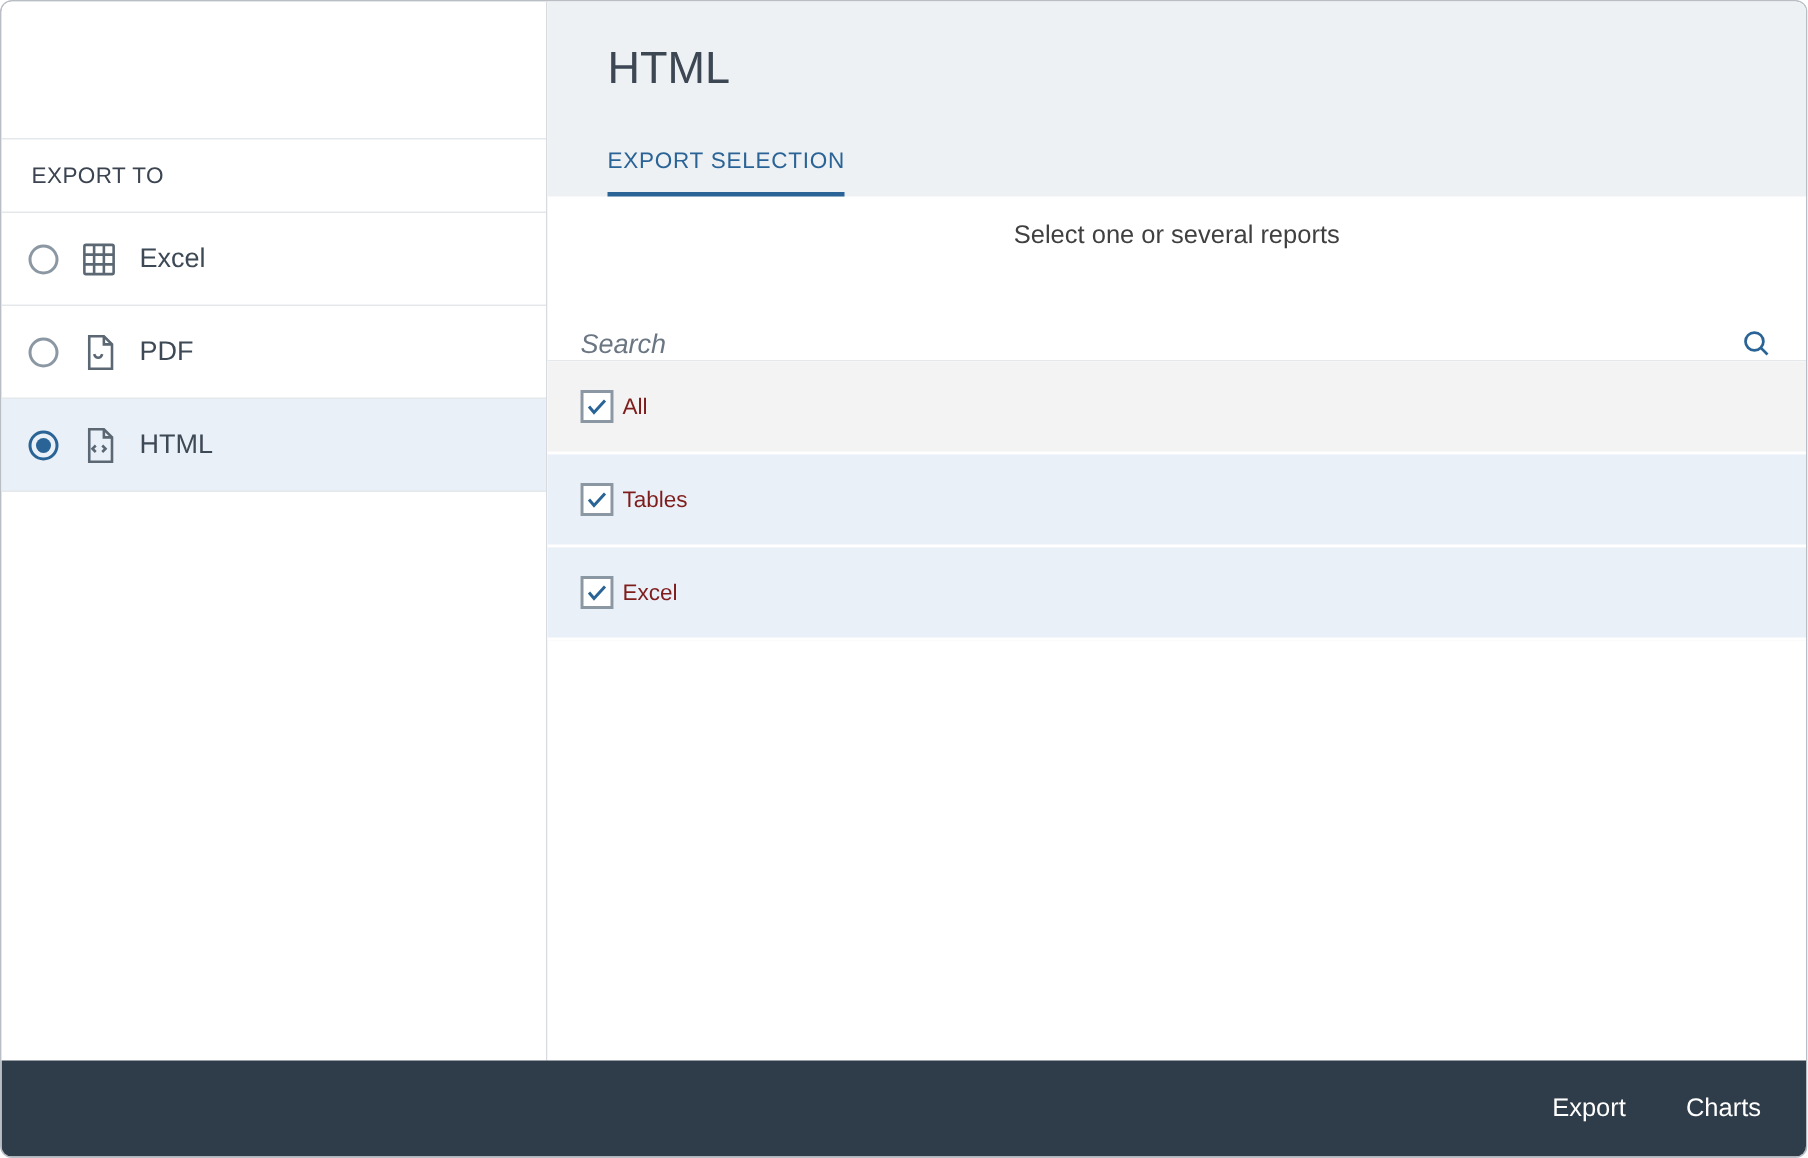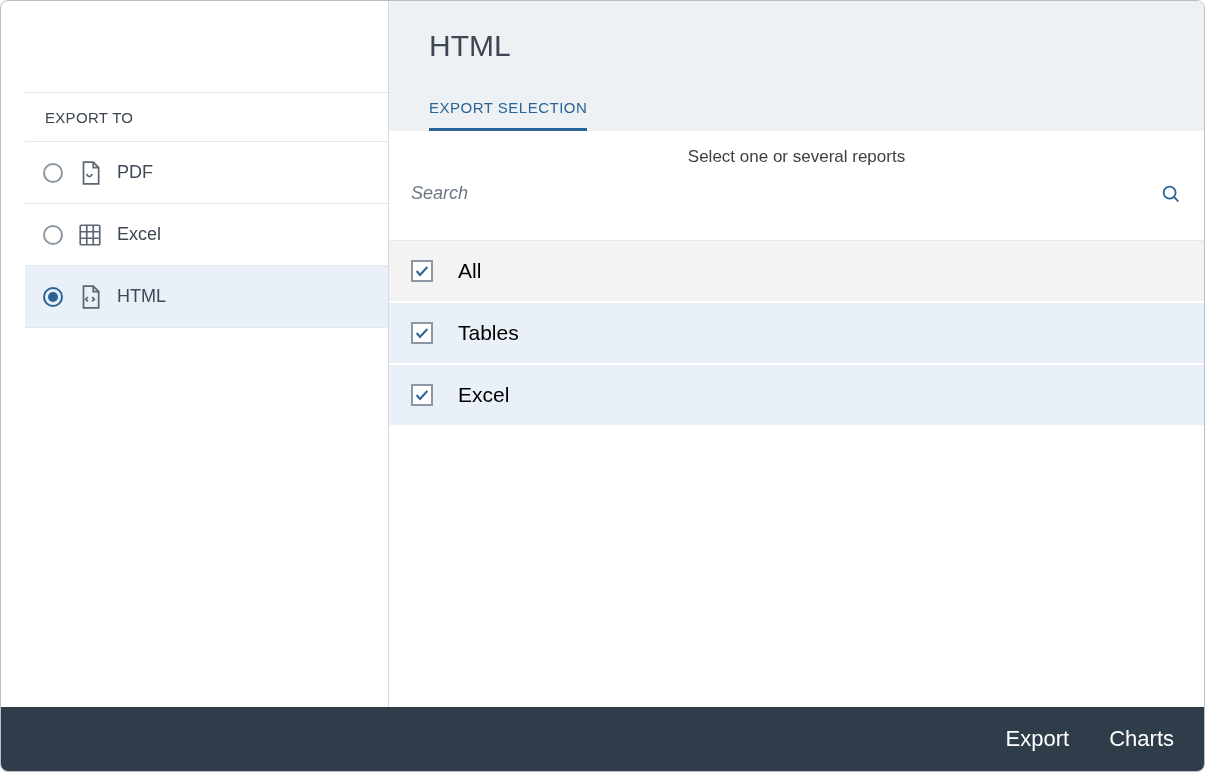--- a/index.html
+++ b/index.html
@@ -23,21 +23,20 @@
     min-height: 0;
   }
 
   
   .sidebar {
     width: 364px;
     border-right: 1px solid #d7dbe0;
     display: flex;
     flex-direction: column;
     background: #fff;
-    margin-left: 24px;
   }
   .sidebar-top-spacer {
     height: 92px;
     border-bottom: 1px solid #e5e8eb;
   }
   .sidebar-header {
     height: 49px;
     display: flex;
     align-items: center;
     padding: 0 20px;
@@ -110,45 +109,45 @@
 
   .instruction {
     text-align: center;
     font-size: 17px;
     color: #404040;
     padding: 16px 0;
   }
 
   .search-row {
     display: flex;
-    align-items: flex-start;
+    align-items: flex-end;
     padding: 0 22px;
     height: 58px;
     border-bottom: 1px solid #e5e8eb;
   }
   .search-input {
     flex: 1;
     border: none;
     outline: none;
     font-size: 18px;
     font-style: italic;
     color: #6b7683;
   }
   .search-input::placeholder { color: #6b7683; font-style: italic; }
   .search-icon { width: 22px; height: 22px; color: #2a6496; }
 
   .report-list { background: #fff; }
   .report-item {
     height: 62px;
     display: flex;
     align-items: center;
-    gap: 25px;
+    gap: 6px;
     padding: 0 22px;
-    font-size: 21px;
-    color: #000000;
+    font-size: 15px;
+    color: #7f1d1d;
     background: #e9f0f8;
     border-bottom: 2px solid #fff;
   }
   .report-item.all-item { background: #f3f3f3; }
   .checkbox {
     width: 22px;
     height: 22px;
     border: 2px solid #8b97a3;
     display: flex;
     align-items: center;
@@ -161,57 +160,57 @@
   
   .footer {
     height: 64px;
     background: #2f3d4a;
     display: flex;
     align-items: center;
     justify-content: flex-end;
     gap: 40px;
     padding: 0 30px;
     color: #fff;
-    font-size: 22px;
+    font-size: 17px;
   }
   .footer-btn { cursor: pointer; }
 </style>
 </head>
 <body>
 
 <div class="dialog">
   <div class="body-area">
 
     <div class="sidebar">
       <div class="sidebar-top-spacer"></div>
       <div class="sidebar-header">EXPORT TO</div>
       <div class="format-list">
-
-        <div class="format-item">
-          <span class="radio"></span>
-          <svg class="fmt-icon" viewBox="0 0 24 24" fill="none" stroke="currentColor" stroke-width="1.6">
-            <path d="M6 2h9l5 5v15H6z"></path>
-            <path d="M15 2v5h5"></path>
-            <path d="M9 13c1 3 4 3 5 0"></path>
-          </svg>
-          <span>PDF</span>
-        </div>
 
         <div class="format-item">
           <span class="radio"></span>
           <svg class="fmt-icon" viewBox="0 0 24 24" fill="none" stroke="currentColor" stroke-width="1.6">
             <rect x="3" y="3" width="18" height="18" rx="1"></rect>
             <line x1="3" y1="9" x2="21" y2="9"></line>
             <line x1="3" y1="15" x2="21" y2="15"></line>
             <line x1="9" y1="3" x2="9" y2="21"></line>
             <line x1="15" y1="3" x2="15" y2="21"></line>
           </svg>
           <span>Excel</span>
         </div>
 
+        <div class="format-item">
+          <span class="radio"></span>
+          <svg class="fmt-icon" viewBox="0 0 24 24" fill="none" stroke="currentColor" stroke-width="1.6">
+            <path d="M6 2h9l5 5v15H6z"></path>
+            <path d="M15 2v5h5"></path>
+            <path d="M9 13c1 3 4 3 5 0"></path>
+          </svg>
+          <span>PDF</span>
+        </div>
+
         <div class="format-item selected">
           <span class="radio checked"></span>
           <svg class="fmt-icon" viewBox="0 0 24 24" fill="none" stroke="currentColor" stroke-width="1.6">
             <path d="M6 2h9l5 5v15H6z"></path>
             <path d="M15 2v5h5"></path>
             <polyline points="10 12 8 14 10 16"></polyline>
             <polyline points="14 12 16 14 14 16"></polyline>
           </svg>
           <span>HTML</span>
         </div>

